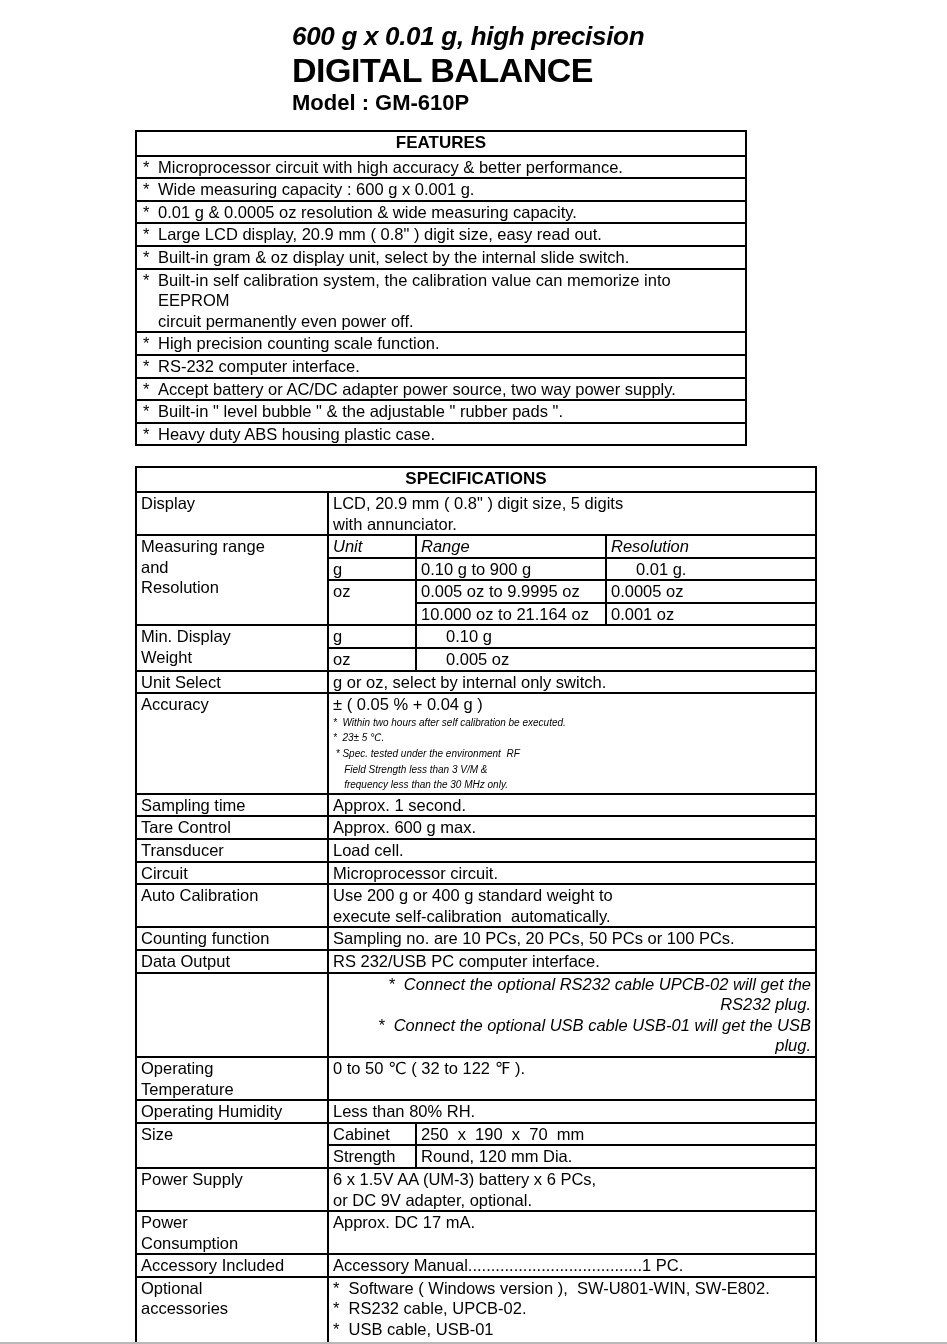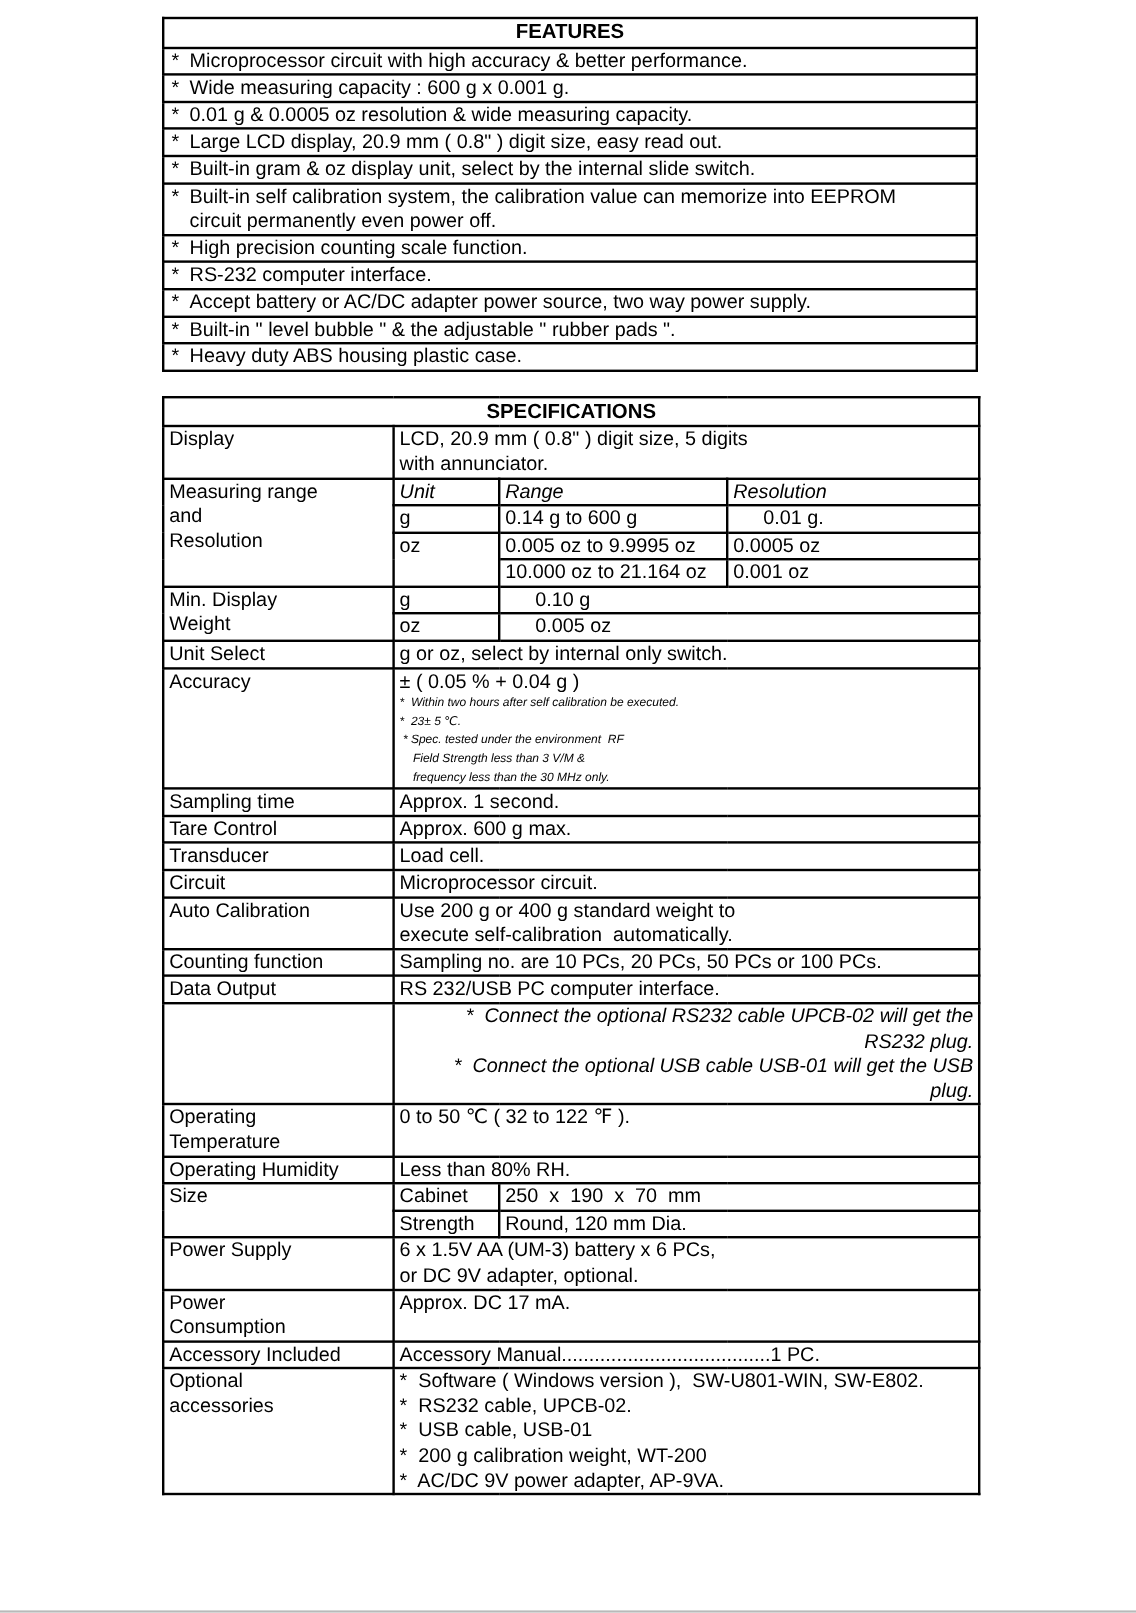--- a/index.html
+++ b/index.html
@@ -14,21 +14,21 @@
           border-bottom: 2px solid #b9b9b9; }
   .content { width: 680px; margin-left: 135px; }
 
   
   .doc-header { padding-top: 20px; padding-left: 157px; }
   .tagline { font-size: 26px; font-weight: bold; font-style: italic; line-height: 32px; letter-spacing: -0.3px; }
   .doc-title { font-size: 34px; font-weight: bold; line-height: 37px; letter-spacing: -0.5px; }
   .doc-model { font-size: 22px; font-weight: bold; line-height: 27px; }
 
   
-  table { border-collapse: collapse; table-layout: fixed; width: 680px; }
+  table { border-collapse: collapse; table-layout: fixed; width: 612px; }
   td, th {
     border: 2px solid #000;
     padding: 0 4px;
     font-size: 16.5px; line-height: 20.6px;
     vertical-align: top; text-align: left; font-weight: normal;
   }
   th.section-title { text-align: center; font-weight: bold; font-size: 17px; padding: 1px 0; }
   .pre { white-space: pre-wrap; }
   .italic { font-style: italic; }
 
@@ -41,20 +41,25 @@
   .notes { font-size: 10px; line-height: 15.6px; font-style: italic; }
   .indent { padding-left: 29px; }
   .big-notes { font-style: italic; text-align: right; }
 </style>
 </head>
 <body>
 
 <div class="page">
   <div class="content">
 
+    <div class="doc-header">
+      <div class="tagline">600 g x 0.01 g, high precision</div>
+      <div class="doc-title">DIGITAL BALANCE</div>
+      <div class="doc-model">Model : GM-610P</div>
+    </div>
 
     <table class="features-table">
       <tbody>
           <tr>
         <th class="section-title">FEATURES</th>
       </tr>
       <tr>
             <td>
               <div class="frow">
                 <span class="bullet">*</span>
@@ -167,21 +172,21 @@
       <tr>
         <td rowspan="4" class="pre">Measuring range
 and
 Resolution</td>
         <td class="italic">Unit</td>
         <td class="italic">Range</td>
         <td class="italic">Resolution</td>
       </tr>
       <tr>
         <td>g</td>
-        <td>0.14 g to 600 g</td>
+        <td>0.10 g to 900 g</td>
         <td class="indent">0.01 g.</td>
       </tr>
       <tr>
         <td rowspan="2">oz</td>
         <td>0.005 oz to 9.9995 oz</td>
         <td>0.0005 oz</td>
       </tr>
       <tr>
         <td>10.000 oz to 21.164 oz</td>
         <td>0.001 oz</td>

